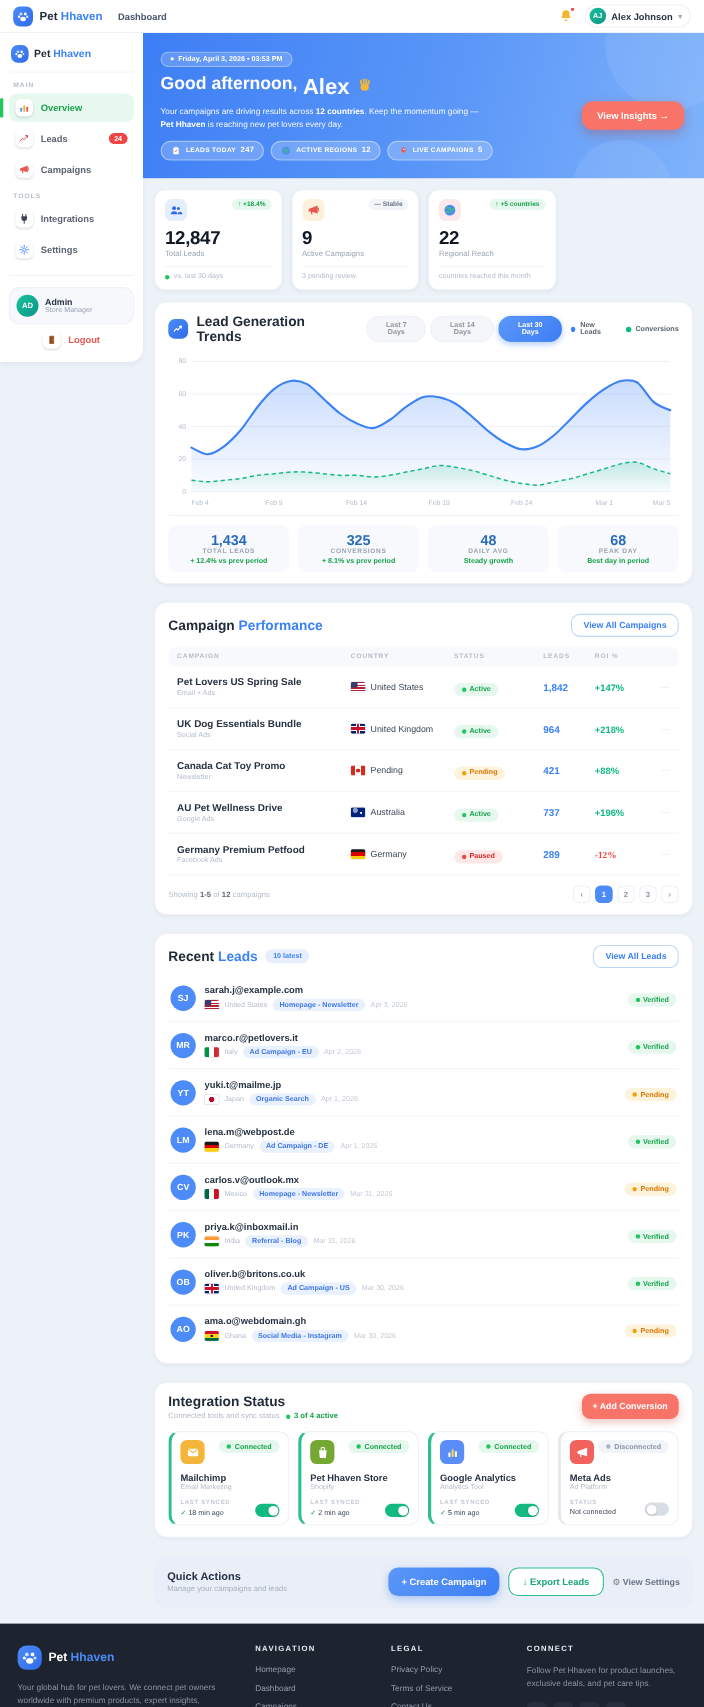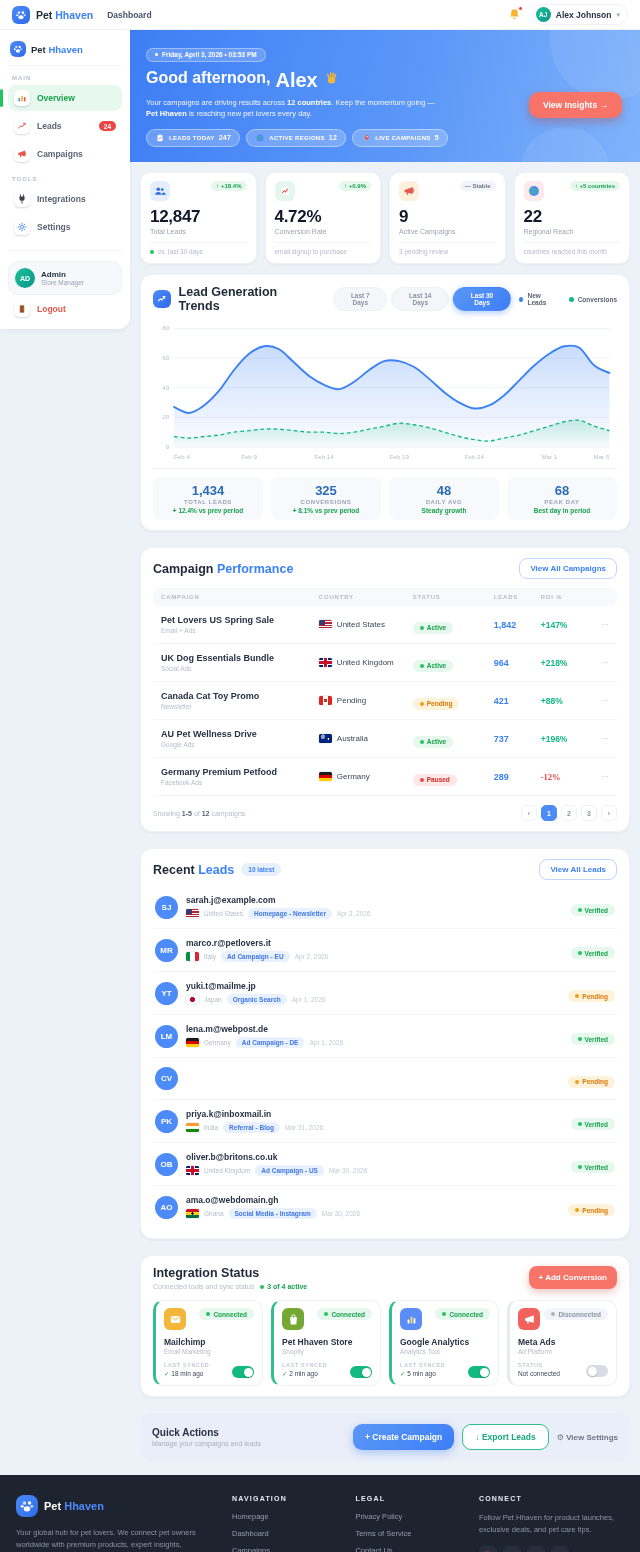--- a/index.html
+++ b/index.html
@@ -34,21 +34,21 @@
   .side-item.active { background:#e7f8ef; }
   .side-item.active .label { color:#17a34a; }
   .side-item.active::before { content:""; position:absolute; left:-8px; top:4px; bottom:4px; width:3px; border-radius:3px; background:#22c55e; }
   .side-icon { width:16px; height:16px; border-radius:5px; background:#fff; box-shadow:0 1px 2px rgba(30,41,59,.18); padding:2px; flex:0 0 16px; }
   .side-badge { margin-left:auto; background:#ef4444; color:#fff; font-size:6.5px; font-weight:bold; border-radius:999px; padding:1.5px 5px; }
   .side-divider { border-top:1px solid #f1f4f8; margin:10px 0; }
   .profile-card { background:#f6f8fb; border:1px solid #eef1f6; border-radius:10px; padding:6px; display:flex; align-items:center; gap:6px; }
   .avatar-md { width:20px; height:20px; border-radius:50%; background:linear-gradient(135deg,#18c29c,#0d9488); color:#fff; font-size:7px; font-weight:bold; display:flex; align-items:center; justify-content:center; }
   .profile-name { font-size:8px; font-weight:bold; color:#273244; }
   .profile-role { font-size:6.5px; color:#9aa3b2; }
-  .logout { display:flex; align-items:center; gap:7px; padding:6px 6px 0; cursor:pointer; }
+  .logout { display:flex; align-items:center; gap:7px; padding:6px 6px 0; cursor:pointer;justify-content:center; }
   .logout .label { font-size:8.5px; font-weight:bold; color:#e3574f; }
 
   .main { flex:1; min-width:0; }
 
   
   .hero { height:132px; background:linear-gradient(105deg,#3d7ef5 0%,#5b97f8 55%,#7fb3fb 100%); padding:12px 16px; position:relative; overflow:hidden; }
   .hero::before, .hero::after { content:""; position:absolute; border-radius:50%; background:rgba(255,255,255,.08); }
   .hero::before { width:120px; height:120px; right:-30px; top:-50px; }
   .hero::after { width:90px; height:90px; right:30px; bottom:-55px; }
   .date-pill { display:inline-flex; align-items:center; gap:4px; background:rgba(255,255,255,.18); border:1px solid rgba(255,255,255,.35); border-radius:999px; padding:2.5px 8px; color:#fff; font-size:6.5px; font-weight:bold; }
@@ -395,36 +395,20 @@
                   <path d="M14.6 18.6c.2-2.4 1.8-4 3.6-4 2 0 3.6 1.8 3.8 4z" fill="#2f6ae8"></path>
                 </svg>
               </span>
               <span class="stat-badge tone-positive">↑ +18.4%</span>
             </div>
             <div class="stat-value">12,847</div>
             <div class="stat-label">Total Leads</div>
             <div class="stat-foot">
               <span class="gdot"></span>
               <span>vs. last 30 days</span>
-            </div>
-          </div>
-          <div class="stat-card">
-            <div class="stat-top">
-              <span class="stat-icon icon" style="width: 20px; height: 20px; background: rgb(227, 247, 236);">
-                <svg viewBox="0 0 24 24">
-                  <rect x="4.5" y="4.5" width="15" height="15" rx="2" fill="#fff" stroke="#e2e8f0"></rect>
-                  <path d="M7.5 15.5l3-4 2.5 2 3.5-5" stroke="#e05252" stroke-width="1.8" fill="none" stroke-linecap="round"></path>
-                </svg>
-              </span>
-              <span class="stat-badge tone-positive">↑ +0.9%</span>
-            </div>
-            <div class="stat-value">4.72%</div>
-            <div class="stat-label">Conversion Rate</div>
-            <div class="stat-foot">
-              <span>email signup to purchase</span>
             </div>
           </div>
           <div class="stat-card">
             <div class="stat-top">
               <span class="stat-icon icon" style="width: 20px; height: 20px; background: rgb(253, 241, 221);">
                 <svg viewBox="0 0 24 24">
                   <path d="M4.5 10.2v3.8l3.6.6v3.6l2.6.6-.9-3.8 8.7 2.2V5z" fill="#e8584f"></path>
                   <path d="M19.5 9v4.5" stroke="#e8584f" stroke-width="1.6" stroke-linecap="round"></path>
                 </svg>
               </span>
@@ -716,20 +700,29 @@
                   <span class="lead-date">Apr 1, 2026</span>
                 </div>
               </div>
               <div class="lead-right"><span class="pill pill-green">
                   <span class="pdot"></span>
                   <span>Verified</span>
                 </span></div>
             </div>
             <div class="lead-row">
               <span class="avatar-lead">CV</span>
+              <div>
+                <div class="lead-email">carlos.v@outlook.mx</div>
+                <div class="lead-meta">
+                  <span class="flag flag-mx"></span>
+                  <span class="lead-country">Mexico</span>
+                  <span class="lead-tag">Homepage - Newsletter</span>
+                  <span class="lead-date">Mar 31, 2026</span>
+                </div>
+              </div>
               <div class="lead-right"><span class="pill pill-amber">
                   <span class="pdot"></span>
                   <span>Pending</span>
                 </span></div>
             </div>
             <div class="lead-row">
               <span class="avatar-lead">PK</span>
               <div>
                 <div class="lead-email">priya.k@inboxmail.in</div>
                 <div class="lead-meta">

